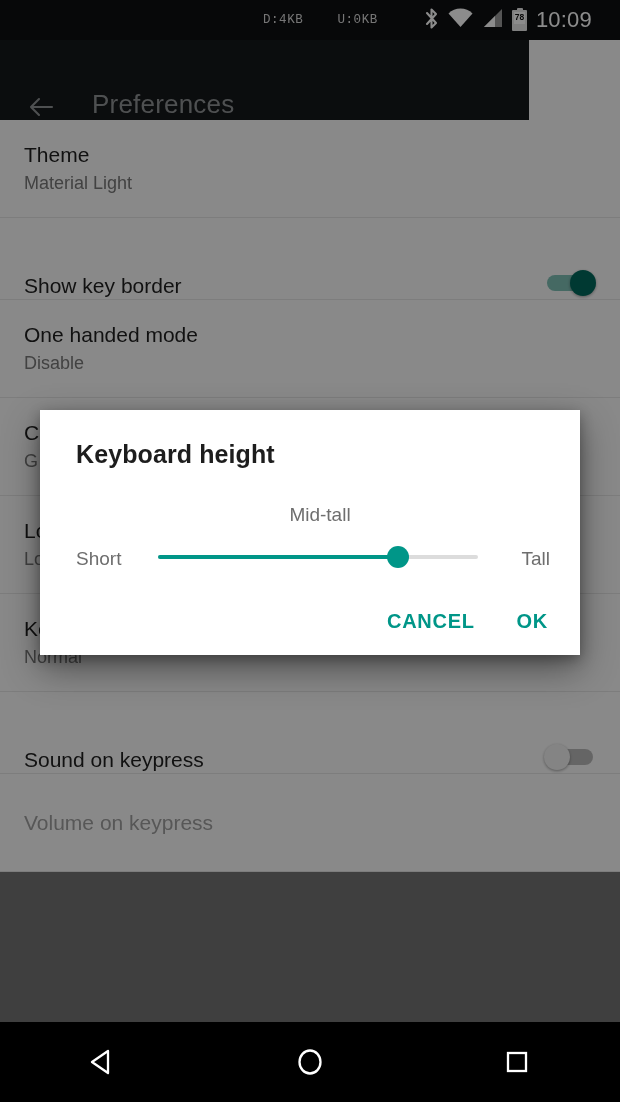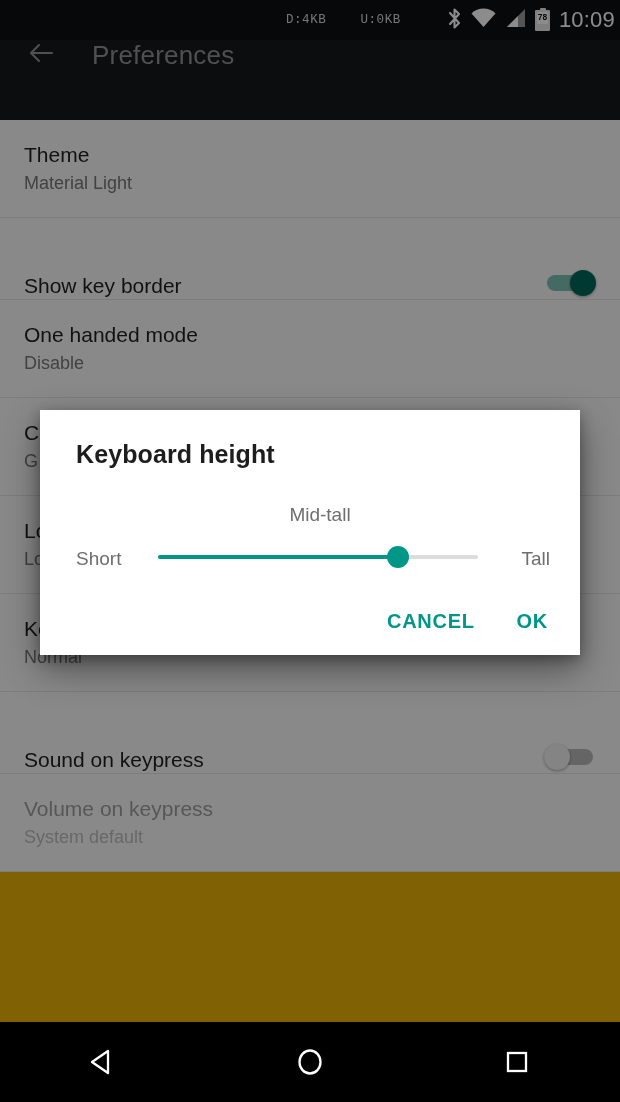--- a/index.html
+++ b/index.html
@@ -29,21 +29,21 @@
     color:#d8d8d8; font-size:12.5px; letter-spacing:.6px;
     font-family:"Liberation Mono", monospace;
   }
   .sb-net + .sb-net { margin-left:34px; }
   .sb-icons {
     display:flex; align-items:center; gap:9px;
     margin-left:46px; margin-right:9px;
   }
   .sb-clock {
     color:#fff; font-size:22px; font-weight:400;
-    margin-right:5px; letter-spacing:.2px;
+    margin-right:28px; letter-spacing:.2px;
   }
   .batt {
     position:relative; width:15px; height:21px;
     border:2px solid #e8e8e8; border-radius:1px;
     display:flex; align-items:flex-start; justify-content:center;
     background:#fff;
   }
   .batt:before {
     content:""; position:absolute; top:-4px; left:3.5px;
     width:6px; height:3px; background:#e8e8e8; border-radius:1px;
@@ -52,38 +52,38 @@
     font-size:8.5px; color:#111; line-height:9px; margin-top:1.5px;
     font-family:"Liberation Sans", sans-serif; font-weight:700;
   }
   .batt-fill {
     position:absolute; bottom:0; left:0; right:0; height:5px; background:#e8e8e8;
   }
 
   
   #toolbar {
     position:absolute; top:40px; left:0;
-    width:620px; height:80px;
+    width:529px; height:80px;
     background:#15181a;
-    display:flex; align-items:flex-start;
+    display:flex; align-items:flex-end;
     z-index:30;
   }
   #back-arrow {
     width:26px; height:26px; margin-left:28px; margin-right:38px;
     position:relative; flex:0 0 auto;
   }
   #toolbar-title {
     color:#8f9294; font-size:26px; font-weight:400; letter-spacing:.2px;
   }
 
   
   #list {
     position:absolute; top:120px; left:0;
     width:620px; height:902px;
-    background:#eab308;
+    background:#737373;
     z-index:10;
   }
   .row {
     position:relative;
     display:flex; align-items:center;
     padding:0 24px;
     border-bottom:1px solid #e3e3e3;
     background:#fafafa;
   }
   .row-text { flex:1 1 auto; min-width:0; }
@@ -270,21 +270,20 @@
           <div class="row-title">Sound on keypress</div>
         </div>
         <div class="switch off">
           <span class="sw-track"></span>
           <span class="sw-thumb"></span>
         </div>
       </div>
       <div class="row two-line dim">
         <div class="row-text">
           <div class="row-title">Volume on keypress</div>
-          <div class="row-sub">System default</div>
         </div>
       </div>
     </div>
 
   <div id="scrim"></div>
 
   <div id="dialog">
     <div id="dialog-title">Keyboard height</div>
     <div id="slider-value">Mid-tall</div>
     <div id="slider-area">

